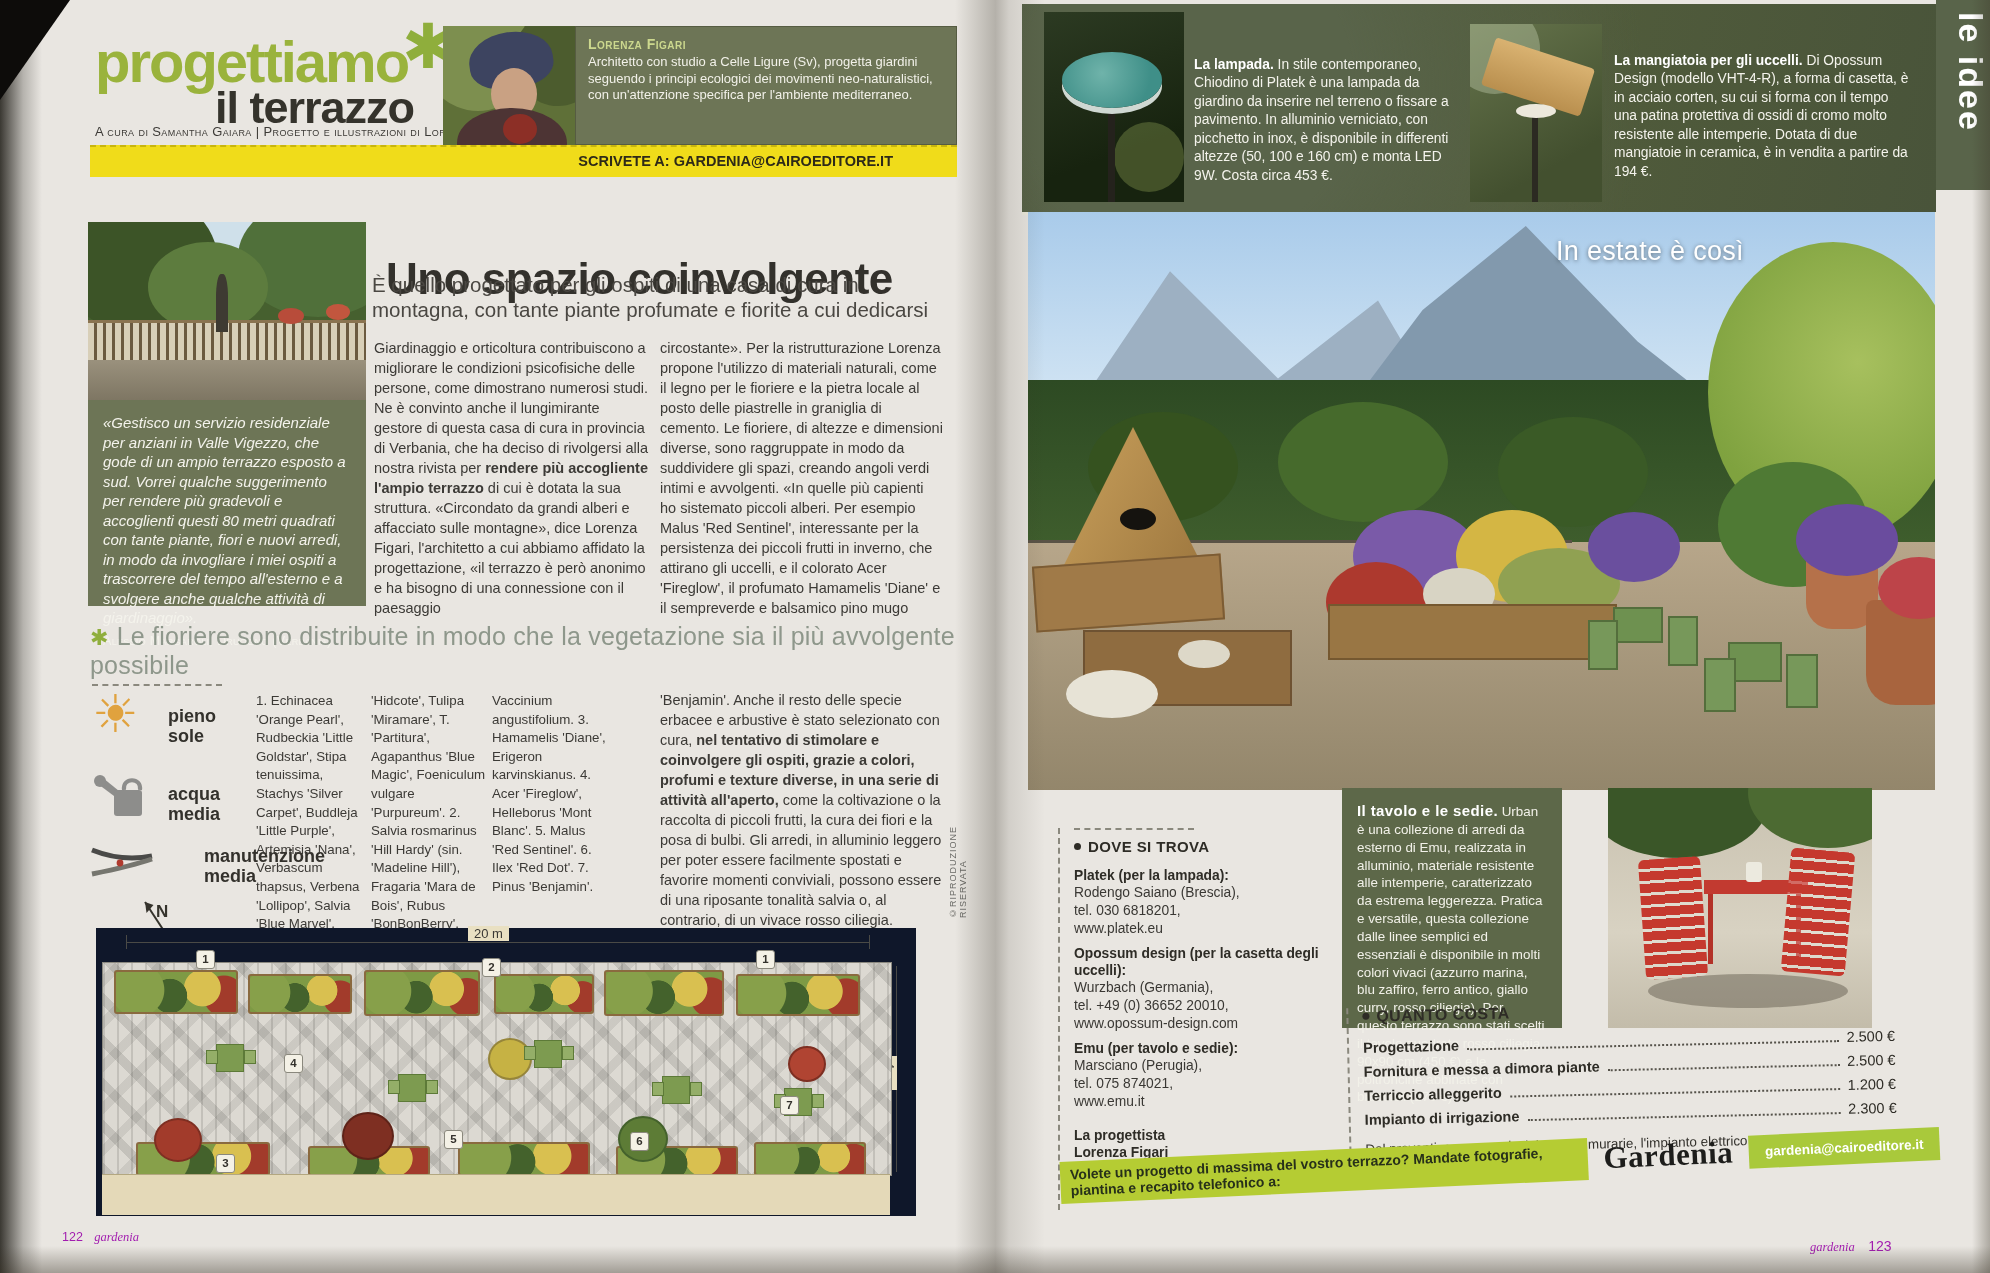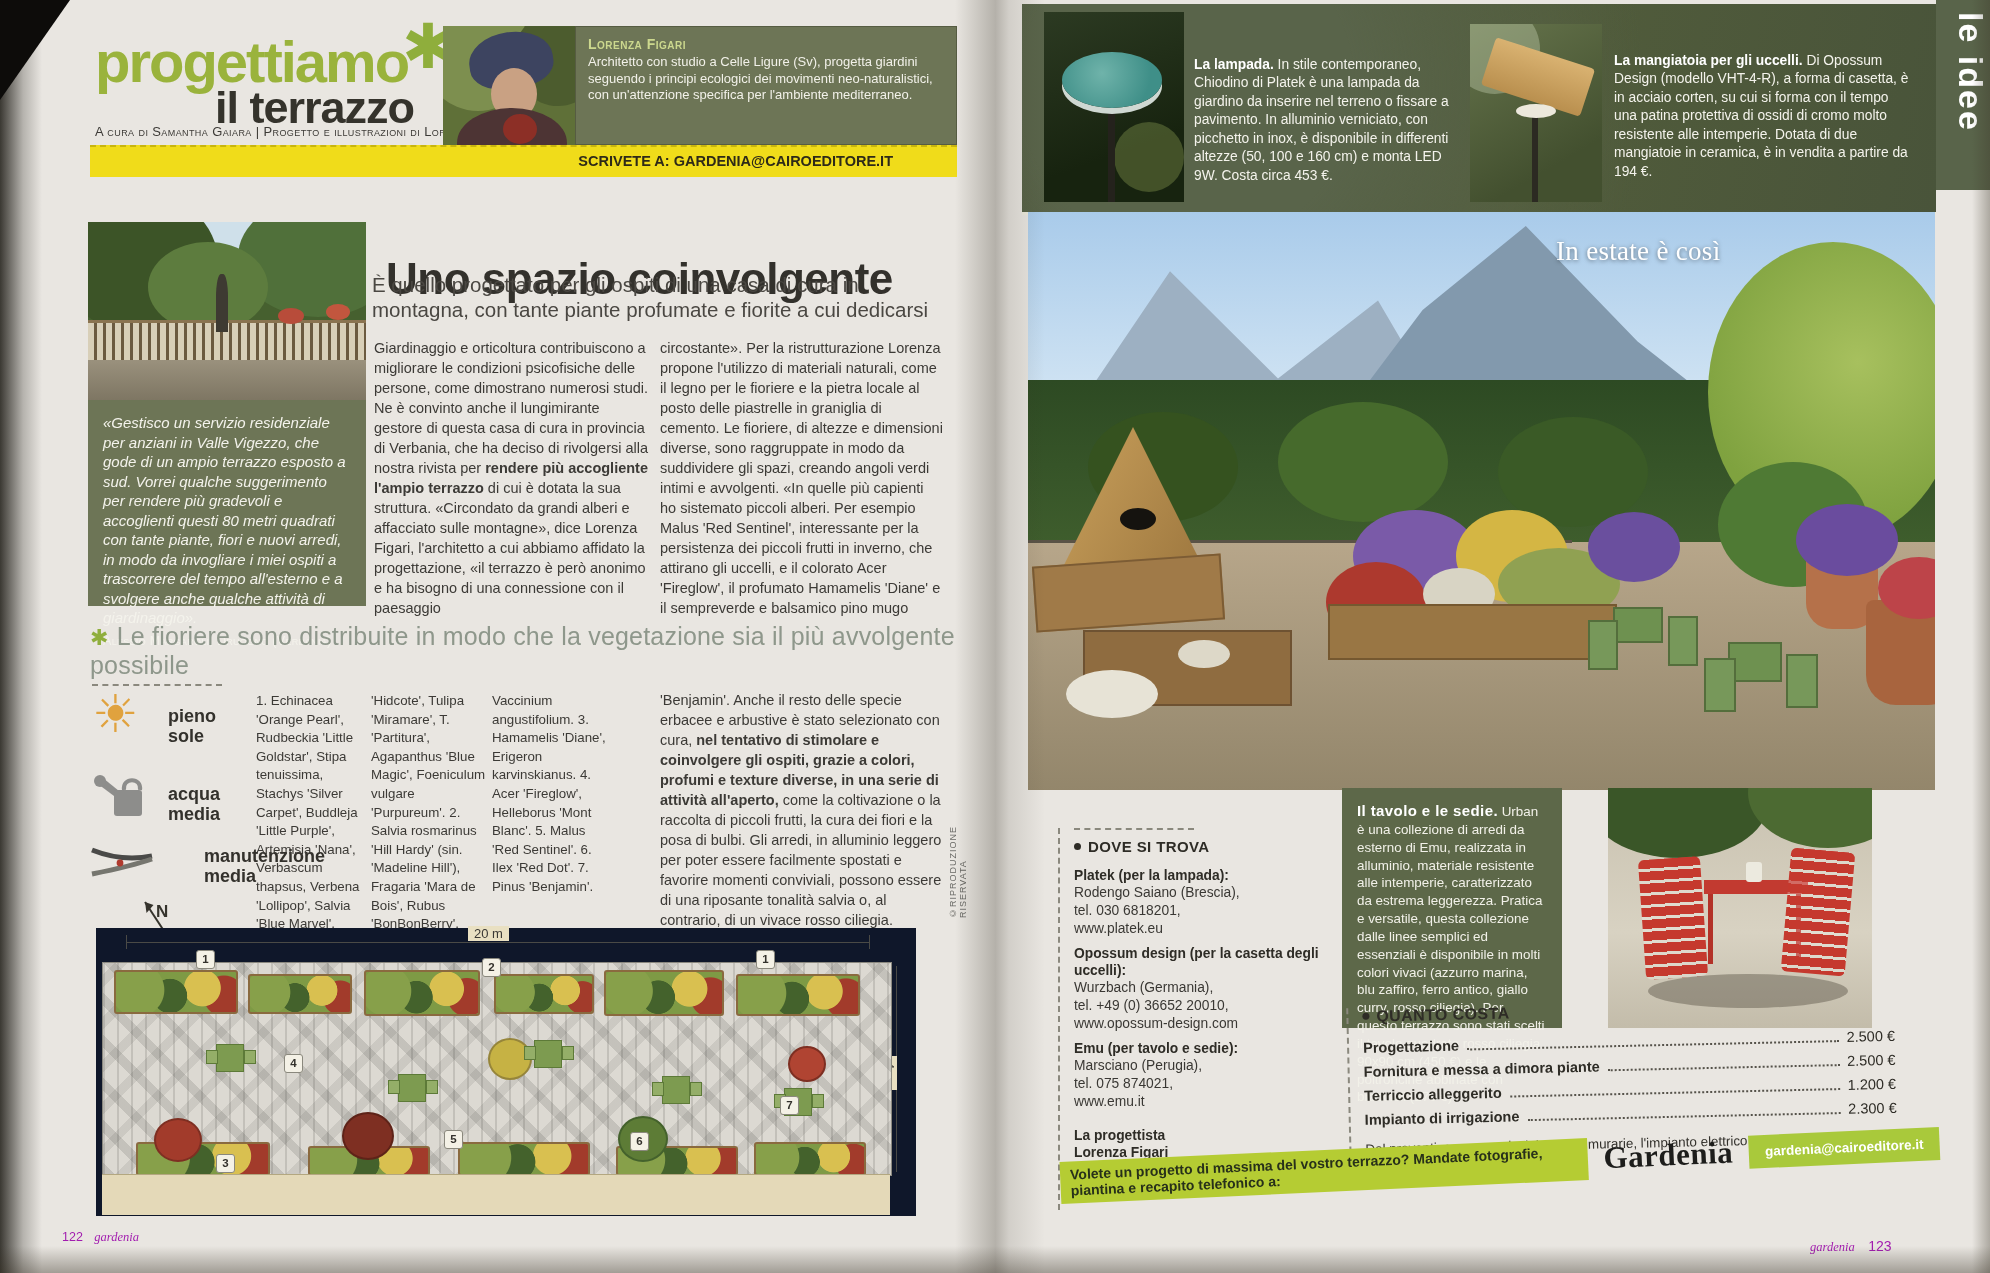--- a/index.html
+++ b/index.html
@@ -254,21 +254,21 @@
       </div>
 
       <p class="abs prod" style="left:592px;top:48px;width:300px;margin:0;">
         <b>La mangiatoia per gli uccelli.</b>
         <span>Di Opossum Design (modello VHT-4-R), a forma di casetta, è in acciaio corten, su cui si forma con il tempo una patina protettiva di ossidi di cromo molto resistente alle intemperie. Dotata di due mangiatoie in ceramica, è in vendita a partire da 194 €.</span>
       </p>
     </div>
 
     <div class="abs tab-idee" style="left:936px;top:0;width:54px;height:190px;">le idee</div>
 
-    <div class="abs" style="left:28px;top:212px;width:907px;height:578px;overflow:hidden;background:#b4a285;font-family:Liberation Serif, serif;">
+    <div class="abs" style="left:28px;top:212px;width:907px;height:578px;overflow:hidden;background:#b4a285;">
       <div class="abs" style="left:0;top:0;width:100%;height:240px;background:linear-gradient(#a9cbea,#dcebf6);"></div>
       <div class="abs" style="left:30px;top:30px;width:400px;height:195px;background:#9db0c2;clip-path:polygon(0 100%,28% 15%,55% 70%,80% 30%,100% 100%);"></div>
       <div class="abs" style="left:300px;top:14px;width:430px;height:210px;background:#8299ad;clip-path:polygon(0 100%,22% 40%,46% 0,72% 55%,100% 100%);"></div>
       <div class="abs" style="left:0;top:168px;width:100%;height:170px;background:linear-gradient(#2d4a23,#3f5e2d);"></div>
       <div class="blob" style="left:60px;top:200px;width:150px;height:110px;background:#35521f;"></div>
       <div class="blob" style="left:250px;top:190px;width:170px;height:120px;background:#466a2c;"></div>
       <div class="blob" style="left:470px;top:205px;width:150px;height:110px;background:#3a5a26;"></div>
       <div class="blob" style="left:680px;top:30px;width:250px;height:300px;background:radial-gradient(circle at 60% 40%,#a7c05e,#7fa23f 70%);"></div>
       <div class="abs" style="left:0;top:330px;width:100%;height:250px;background:linear-gradient(#b7a68a,#93866b);"></div>
       <div class="abs" style="left:0;top:328px;width:60%;height:3px;background:#5a5346;"></div>

